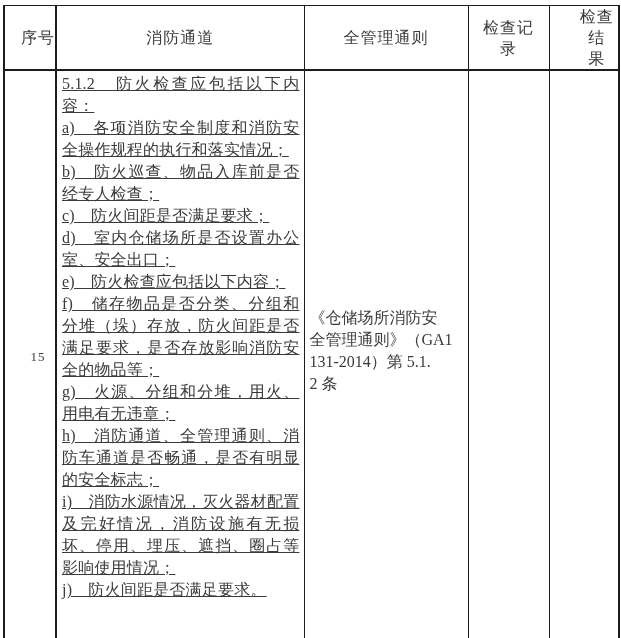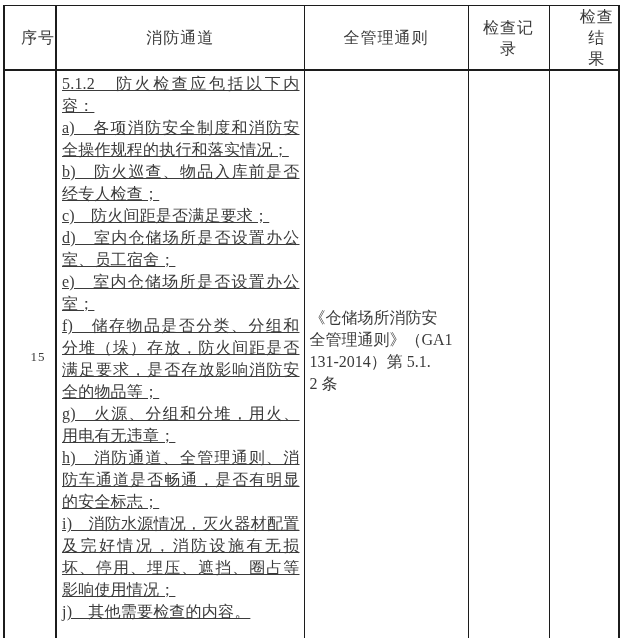--- a/index.html
+++ b/index.html
@@ -109,27 +109,27 @@
     </thead>
     <tbody>
       <tr class="main-row">
         <td class="serial-cell">15</td>
         <td class="content-cell">
           <div>
               <div class="content-item">5.1.2　防火检查应包括以下内容：</div>
               <div class="content-item">a)　各项消防安全制度和消防安全操作规程的执行和落实情况；</div>
               <div class="content-item">b)　防火巡查、物品入库前是否经专人检查；</div>
               <div class="content-item">c)　防火间距是否满足要求；</div>
-              <div class="content-item">d)　室内仓储场所是否设置办公室、员工宿舍；</div>
-              <div class="content-item">e)　室内仓储场所是否设置办公室；</div>
+              <div class="content-item">d)　室内仓储场所是否设置办公室、安全出口；</div>
+              <div class="content-item">e)　防火检查应包括以下内容；</div>
               <div class="content-item">f)　储存物品是否分类、分组和分堆（垛）存放，防火间距是否满足要求，是否存放影响消防安全的物品等；</div>
               <div class="content-item">g)　火源、分组和分堆，用火、用电有无违章；</div>
               <div class="content-item">h)　消防通道、全管理通则、消防车通道是否畅通，是否有明显的安全标志；</div>
               <div class="content-item">i)　消防水源情况，灭火器材配置及完好情况，消防设施有无损坏、停用、埋压、遮挡、圈占等影响使用情况；</div>
-              <div class="content-item">j)　其他需要检查的内容。</div>
+              <div class="content-item">j)　防火间距是否满足要求。</div>
             </div>
         </td>
         <td class="basis-cell">《仓储场所消防安
 全管理通则》（GA1
 131-2014）第 5.1.
 2 条</td>
         <td class="record-cell"></td>
         <td class="result-cell"></td>
       </tr>
       <tr class="partial-row">

